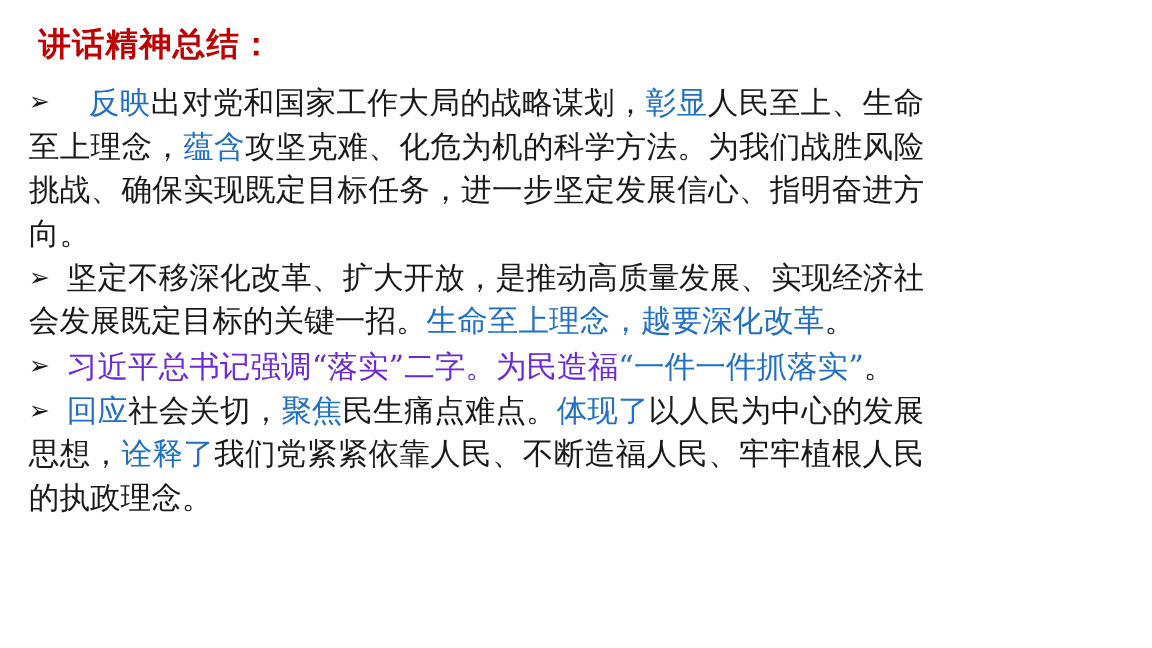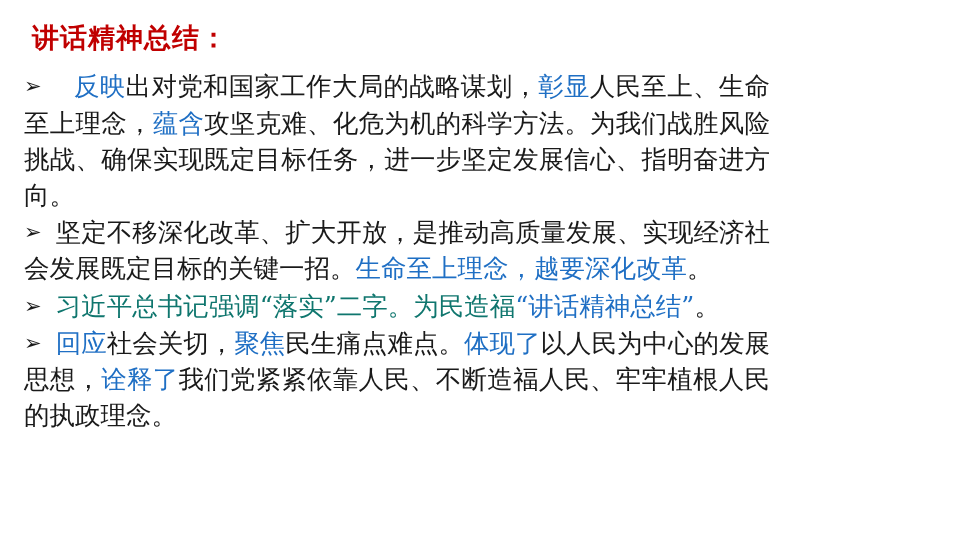--- a/index.html
+++ b/index.html
@@ -64,21 +64,21 @@
 
     <p class="para">
       <span class="bullet">➢</span><span class="indent"></span><span id="p1-text"><span style="color: rgb(31, 111, 196);">  反映</span><span style="color: rgb(26, 26, 26);">出对党和国家工作大局的战略谋划，</span><span style="color: rgb(31, 111, 196);">彰显</span><span style="color: rgb(26, 26, 26);">人民至上、生命至上理念，</span><span style="color: rgb(31, 111, 196);">蕴含</span><span style="color: rgb(26, 26, 26);">攻坚克难、化危为机的科学方法。为我们战胜风险挑战、确保实现既定目标任务，进一步坚定发展信心、指明奋进方向。</span></span>
     </p>
 
     <p class="para">
       <span class="bullet">➢</span><span id="p2-text"><span style="color: rgb(26, 26, 26);"> 坚定不移深化改革、扩大开放，是推动高质量发展、实现经济社会发展既定目标的关键一招。</span><span style="color: rgb(31, 111, 196);">生命至上理念，越要深化改革</span><span style="color: rgb(26, 26, 26);">。</span></span>
     </p>
 
     <p class="para">
-      <span class="bullet">➢</span><span id="p3-text"><span style="color: #0f766e;"> 习近平总书记强调“落实”二字。为民造福</span><span style="color: rgb(31, 111, 196);">“讲话精神总结”</span><span style="color: rgb(26, 26, 26);">。</span></span>
+      <span class="bullet">➢</span><span id="p3-text"><span style="color: #6d28d9;"> 习近平总书记强调“落实”二字。为民造福</span><span style="color: rgb(31, 111, 196);">“一件一件抓落实”</span><span style="color: rgb(26, 26, 26);">。</span></span>
     </p>
 
     <p class="para">
       <span class="bullet">➢</span><span id="p4-text"><span style="color: rgb(31, 111, 196);"> 回应</span><span style="color: rgb(26, 26, 26);">社会关切，</span><span style="color: rgb(31, 111, 196);">聚焦</span><span style="color: rgb(26, 26, 26);">民生痛点难点。</span><span style="color: rgb(31, 111, 196);">体现了</span><span style="color: rgb(26, 26, 26);">以人民为中心的发展思想，</span><span style="color: rgb(31, 111, 196);">诠释了</span><span style="color: rgb(26, 26, 26);">我们党紧紧依靠人民、不断造福人民、牢牢植根人民的执政理念。</span></span>
     </p>
 
   </div>
 </div>
 
 </body></html>

